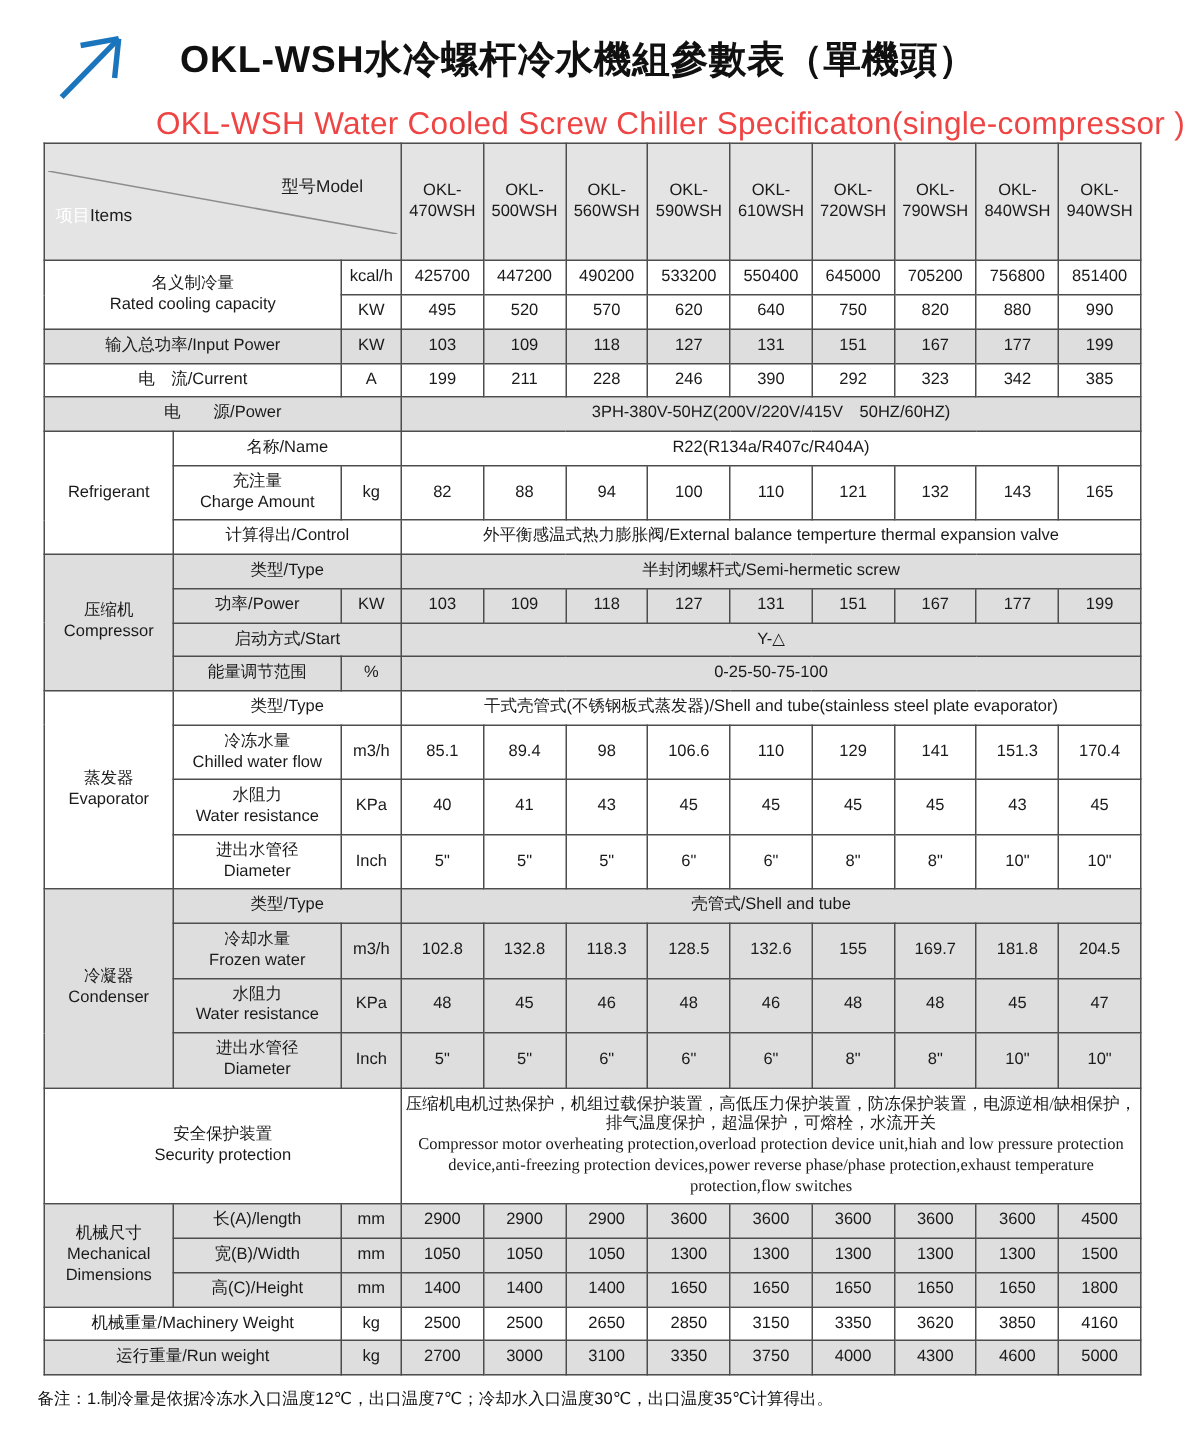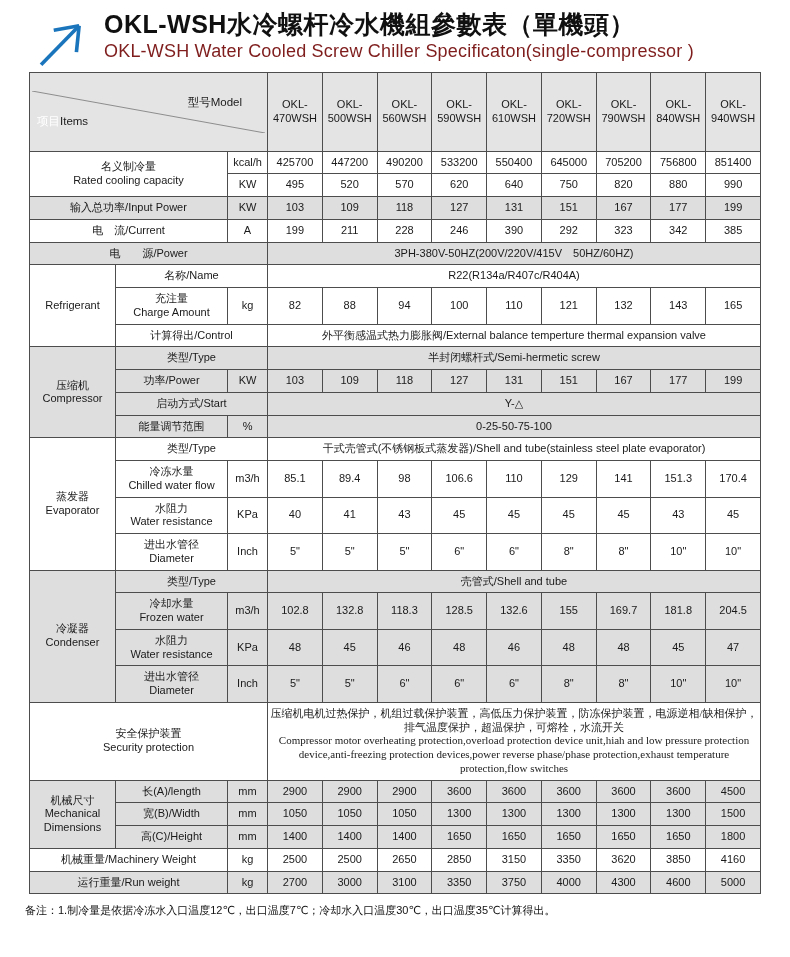--- a/index.html
+++ b/index.html
@@ -8,22 +8,22 @@
     width:790px;height:957px;
     background:#ffffff;
     font-family:"Liberation Sans","DejaVu Sans",sans-serif;
     color:#1a1a1a;
     overflow:hidden;
   }
   
   .hdr{display:flex;align-items:flex-start;padding:10px 0 0 32px;}
   .hdr-icon{flex:0 0 auto;margin-top:4px;}
   .hdr-text{margin-left:14px;}
-  .title-zh{margin:0;font-size:25px;font-weight:700;letter-spacing:.5px;color:#101010;line-height:1.15;}
-  .title-en{font-size:18px;color:#7f1d1d;margin-top:2px;letter-spacing:.2px;}
+  .title-zh{margin:16px;font-size:25px;font-weight:700;letter-spacing:.5px;color:#101010;line-height:1.15;}
+  .title-en{font-size:21px;color:#ef4444;margin-top:2px;letter-spacing:.2px;}
   
   .banner{
     margin:14px 29px 0 29px;height:30px;line-height:30px;
     text-align:center;color:#ffffff;font-size:15px;letter-spacing:1px;
   }
   
   table.spec{
     margin:0 0 0 29px;width:732px;
     border-collapse:collapse;table-layout:fixed;
   }

